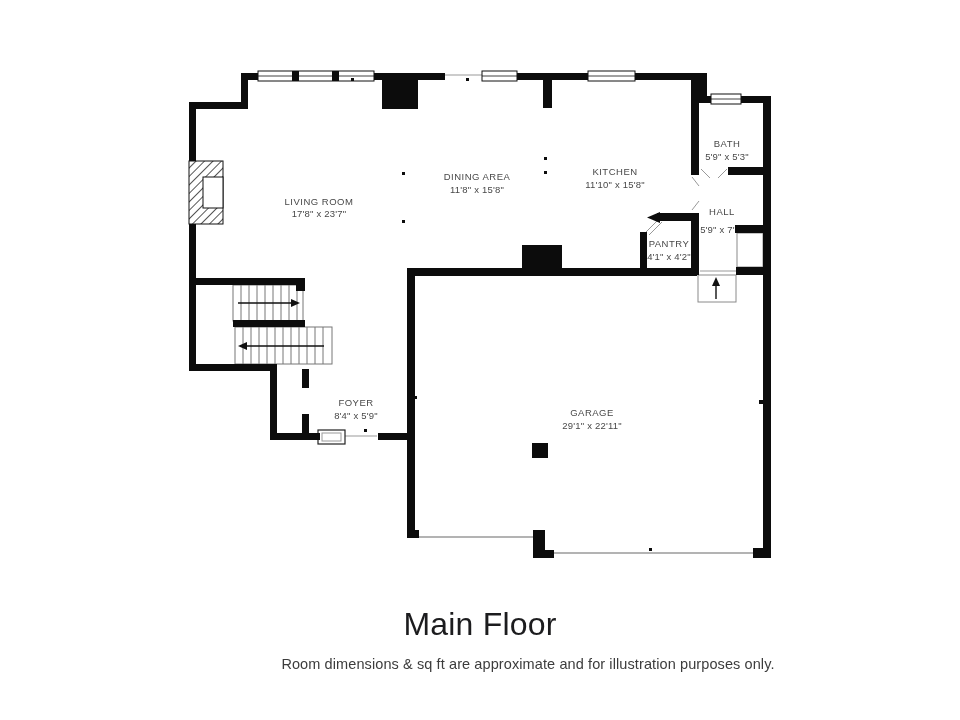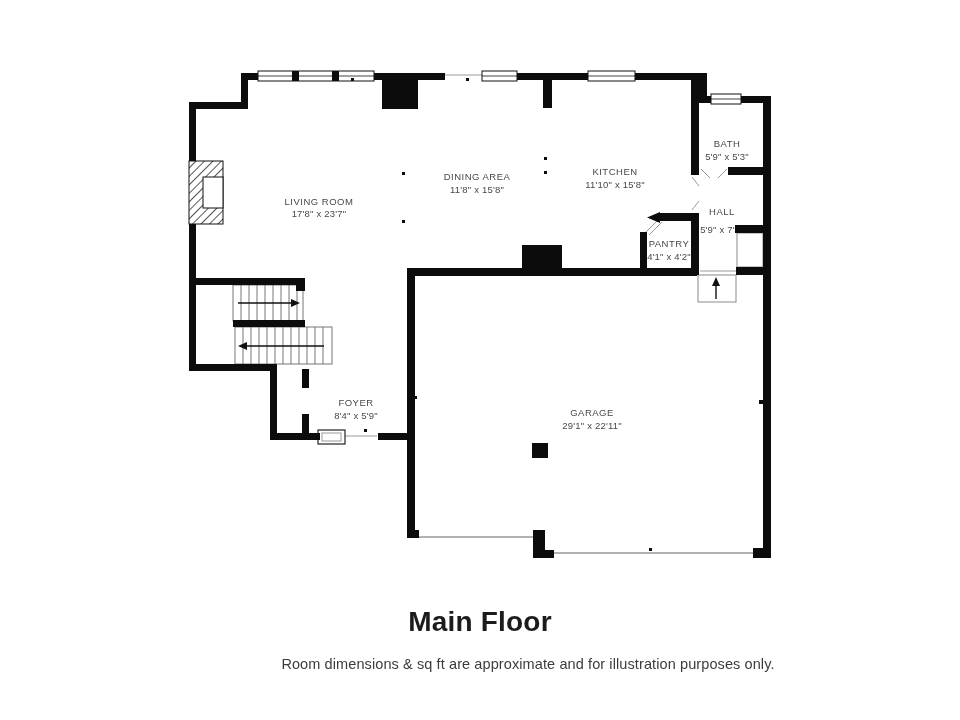--- a/index.html
+++ b/index.html
@@ -1,20 +1,20 @@
 <!DOCTYPE html>
 <html><head>
 <meta charset="utf-8">
 <style>
   html,body{margin:0;padding:0;background:#ffffff;}
   .canvas{position:relative;width:960px;height:720px;background:#ffffff;overflow:hidden;
           font-family:"Liberation Sans", sans-serif;}
   .plan-svg{position:absolute;left:0;top:0;}
   .floor-title{position:absolute;left:0;top:606px;width:100%;text-align:center;
-               font-size:28px;font-weight:700;color:#1c1c1e;letter-spacing:.2px;}
+               font-size:32px;font-weight:400;color:#1c1c1e;letter-spacing:.2px;}
   .disclaimer{position:absolute;left:0;top:656px;width:100%;text-align:center;
               font-size:14.5px;font-weight:400;color:#3c3c3c;letter-spacing:.1px;margin-left:48px;}
   .room-name{font-size:9.5px;letter-spacing:.5px;fill:#484848;}
   .room-dims{font-size:9.5px;letter-spacing:.2px;fill:#484848;}
   text{font-family:"Liberation Sans", sans-serif;}
 </style>
 </head>
 <body>
 
 <div class="canvas">

